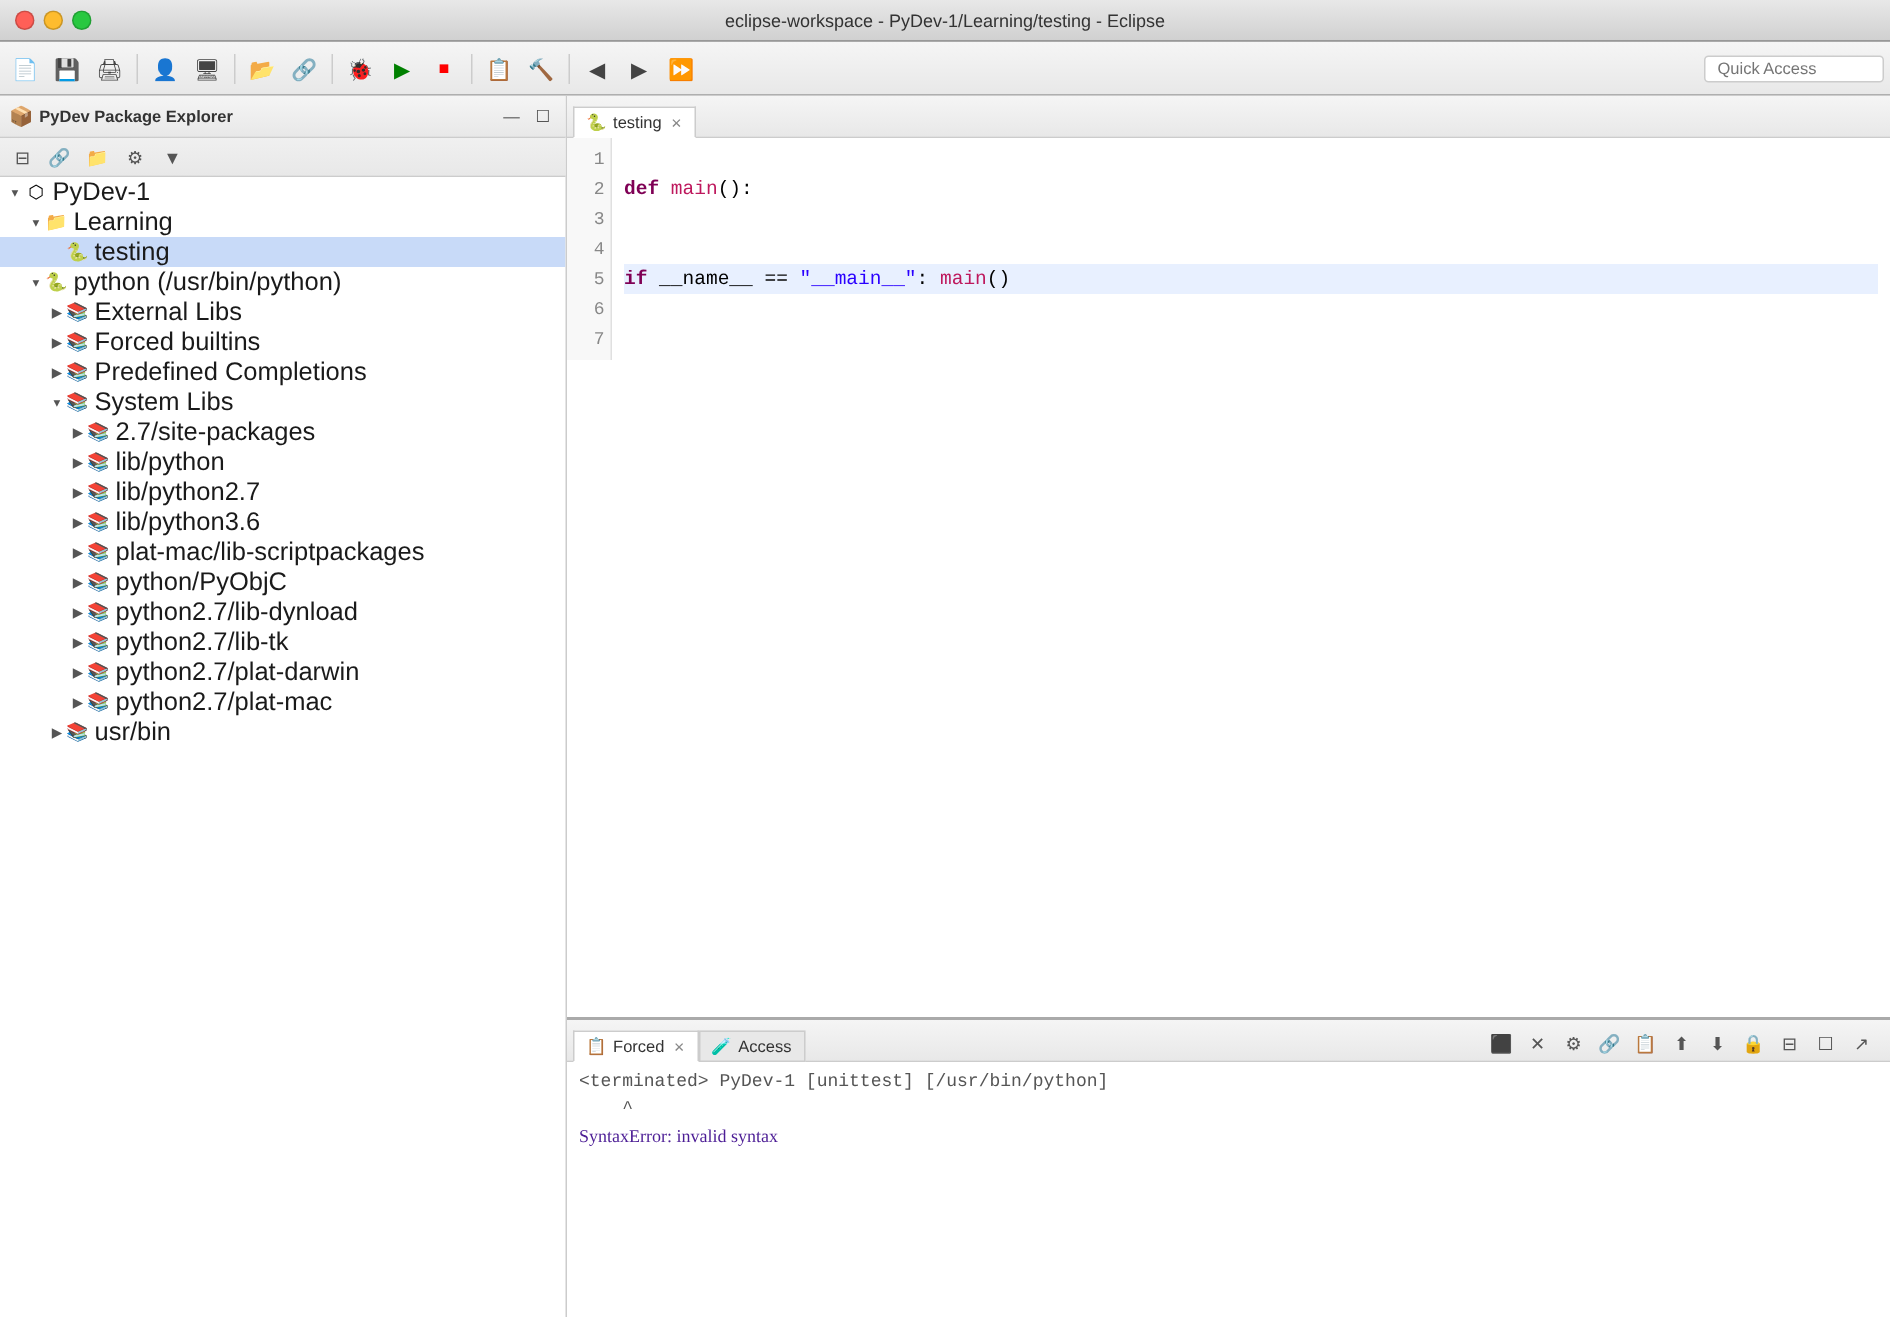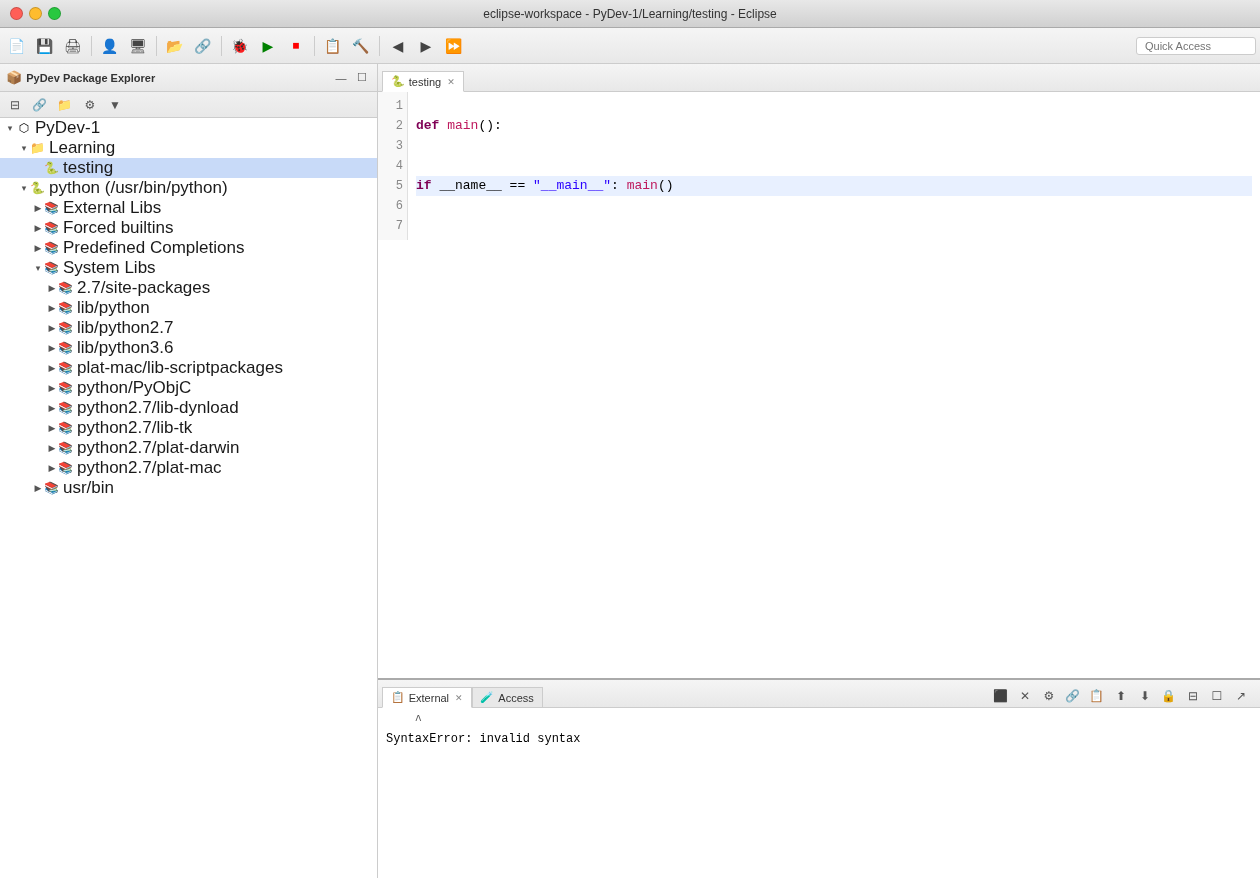--- a/index.html
+++ b/index.html
@@ -334,21 +334,21 @@
       background: white;
     }
     .console-line {
       line-height: 18px;
       white-space: pre;
     }
     .console-terminated { color: #555; }
     .console-link { color: #0000ee; text-decoration: underline; cursor: pointer; }
     .console-indent { color: #555; }
     .console-caret { color: #555; }
-    .console-error { color: #000000; font-family: Liberation Mono, monospace; }
+    .console-error { color: #4c1d95; font-family: Liberation Serif, serif; }
   </style>
 </head>
 <body>
 
 <div class="title-bar">
   <div class="title-bar-buttons">
     <div class="tb-btn tb-close"></div>
     <div class="tb-btn tb-min"></div>
     <div class="tb-btn tb-max"></div>
   </div>
@@ -545,21 +545,21 @@
             <div class="code-line">&nbsp;</div>
           </div>
         </div>
       </div>
     </div>
 
     <div class="bottom-panel">
       <div class="panel-tabs">
         <div class="panel-tab">
           <span style="font-size:11px;">📋</span>
-          <span>External</span>
+          <span>Forced</span>
           <span style="font-size:9px; color:#888; margin-left:2px;">✕</span>
         </div>
         <div class="panel-tab" style="background:#e8e8e8; border-bottom:1px solid #ccc;">
           <span style="font-size:11px;">🧪</span>
           <span>Access</span>
         </div>
         <div class="panel-toolbar">
           <div class="panel-tool-btn" style="color:#888;">⬛</div>
           <div class="panel-tool-btn">✕</div>
           <div class="panel-tool-btn">⚙</div>
@@ -567,19 +567,20 @@
           <div class="panel-tool-btn">📋</div>
           <div class="panel-tool-btn">⬆</div>
           <div class="panel-tool-btn">⬇</div>
           <div class="panel-tool-btn">🔒</div>
           <div class="panel-tool-btn">⊟</div>
           <div class="panel-tool-btn">☐</div>
           <div class="panel-tool-btn">↗</div>
         </div>
       </div>
       <div class="console-content">
+        <div class="console-line console-terminated">&lt;terminated&gt; PyDev-1 [unittest] [/usr/bin/python]</div>
         <div class="console-line console-caret">    ^</div>
         <div class="console-line console-error">SyntaxError: invalid syntax</div>
       </div>
     </div>
   </div>
 
 </div>
 
 </body></html>

